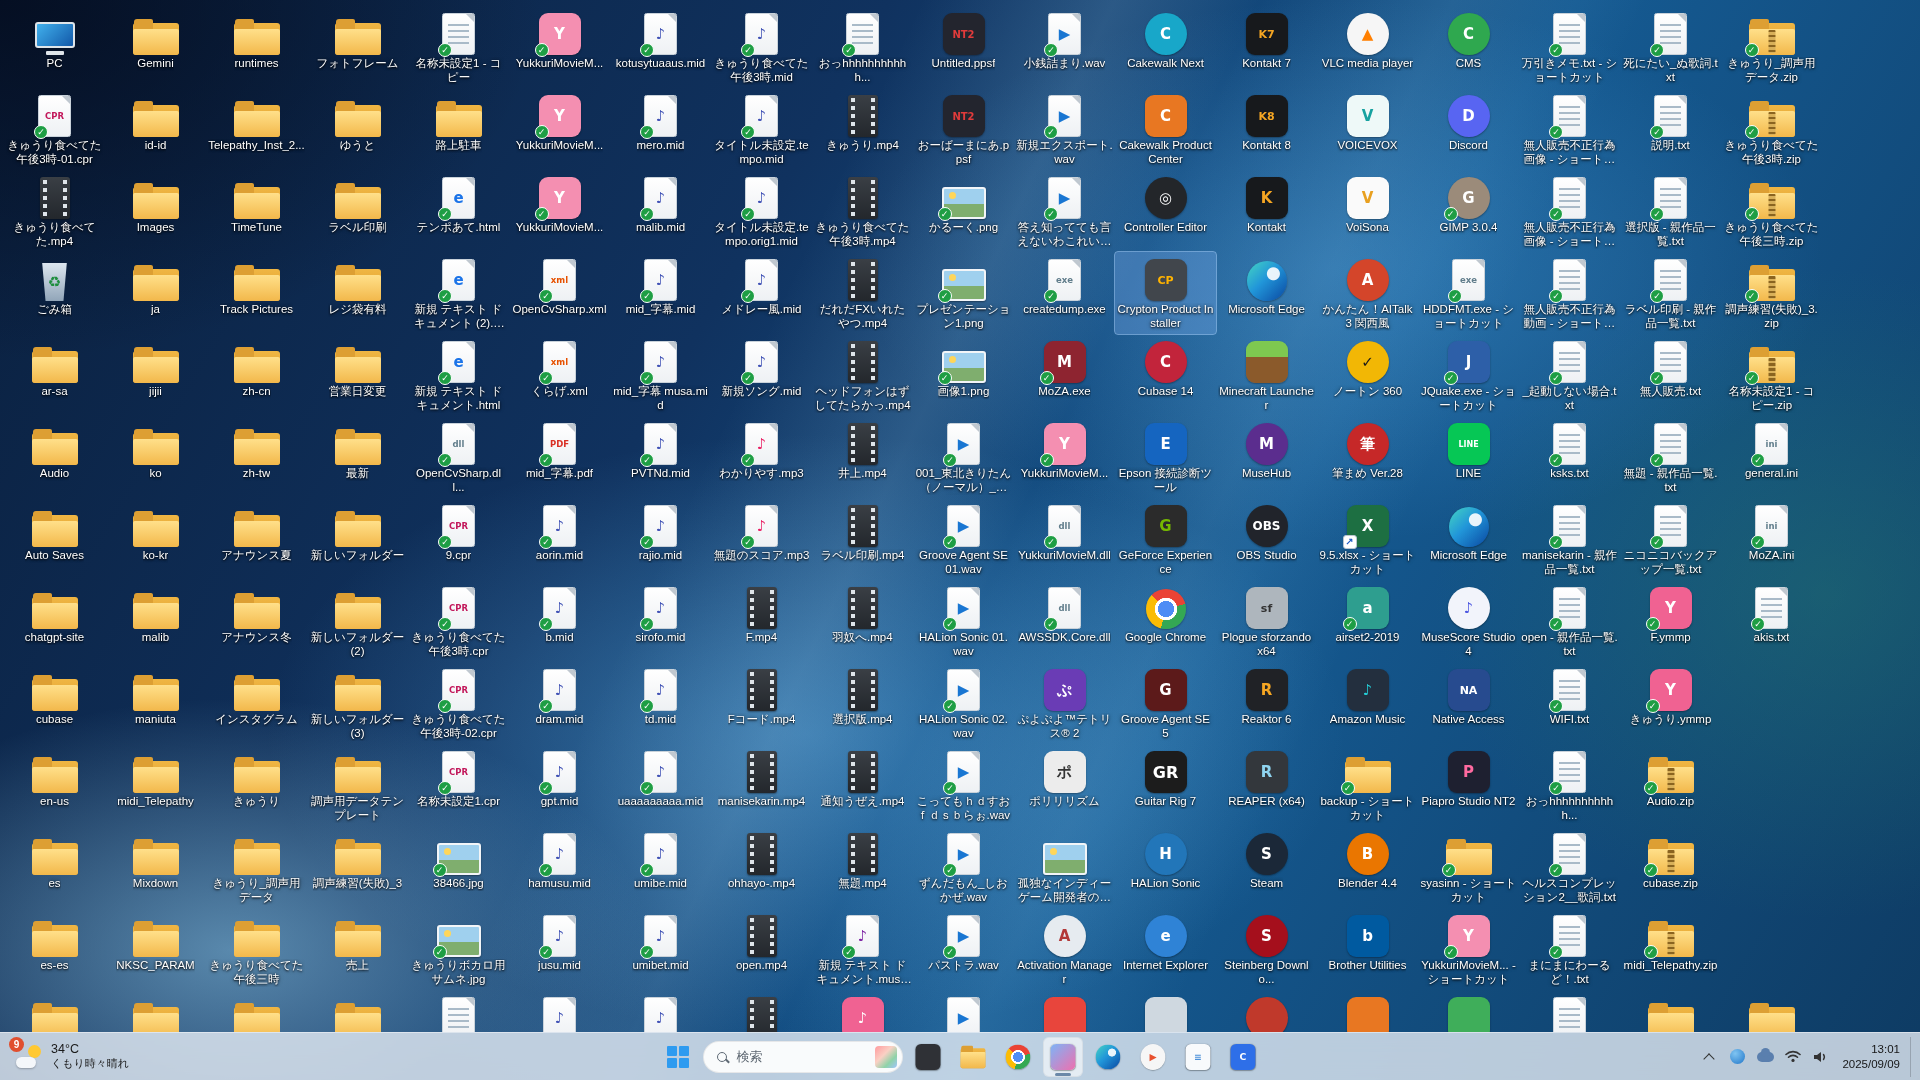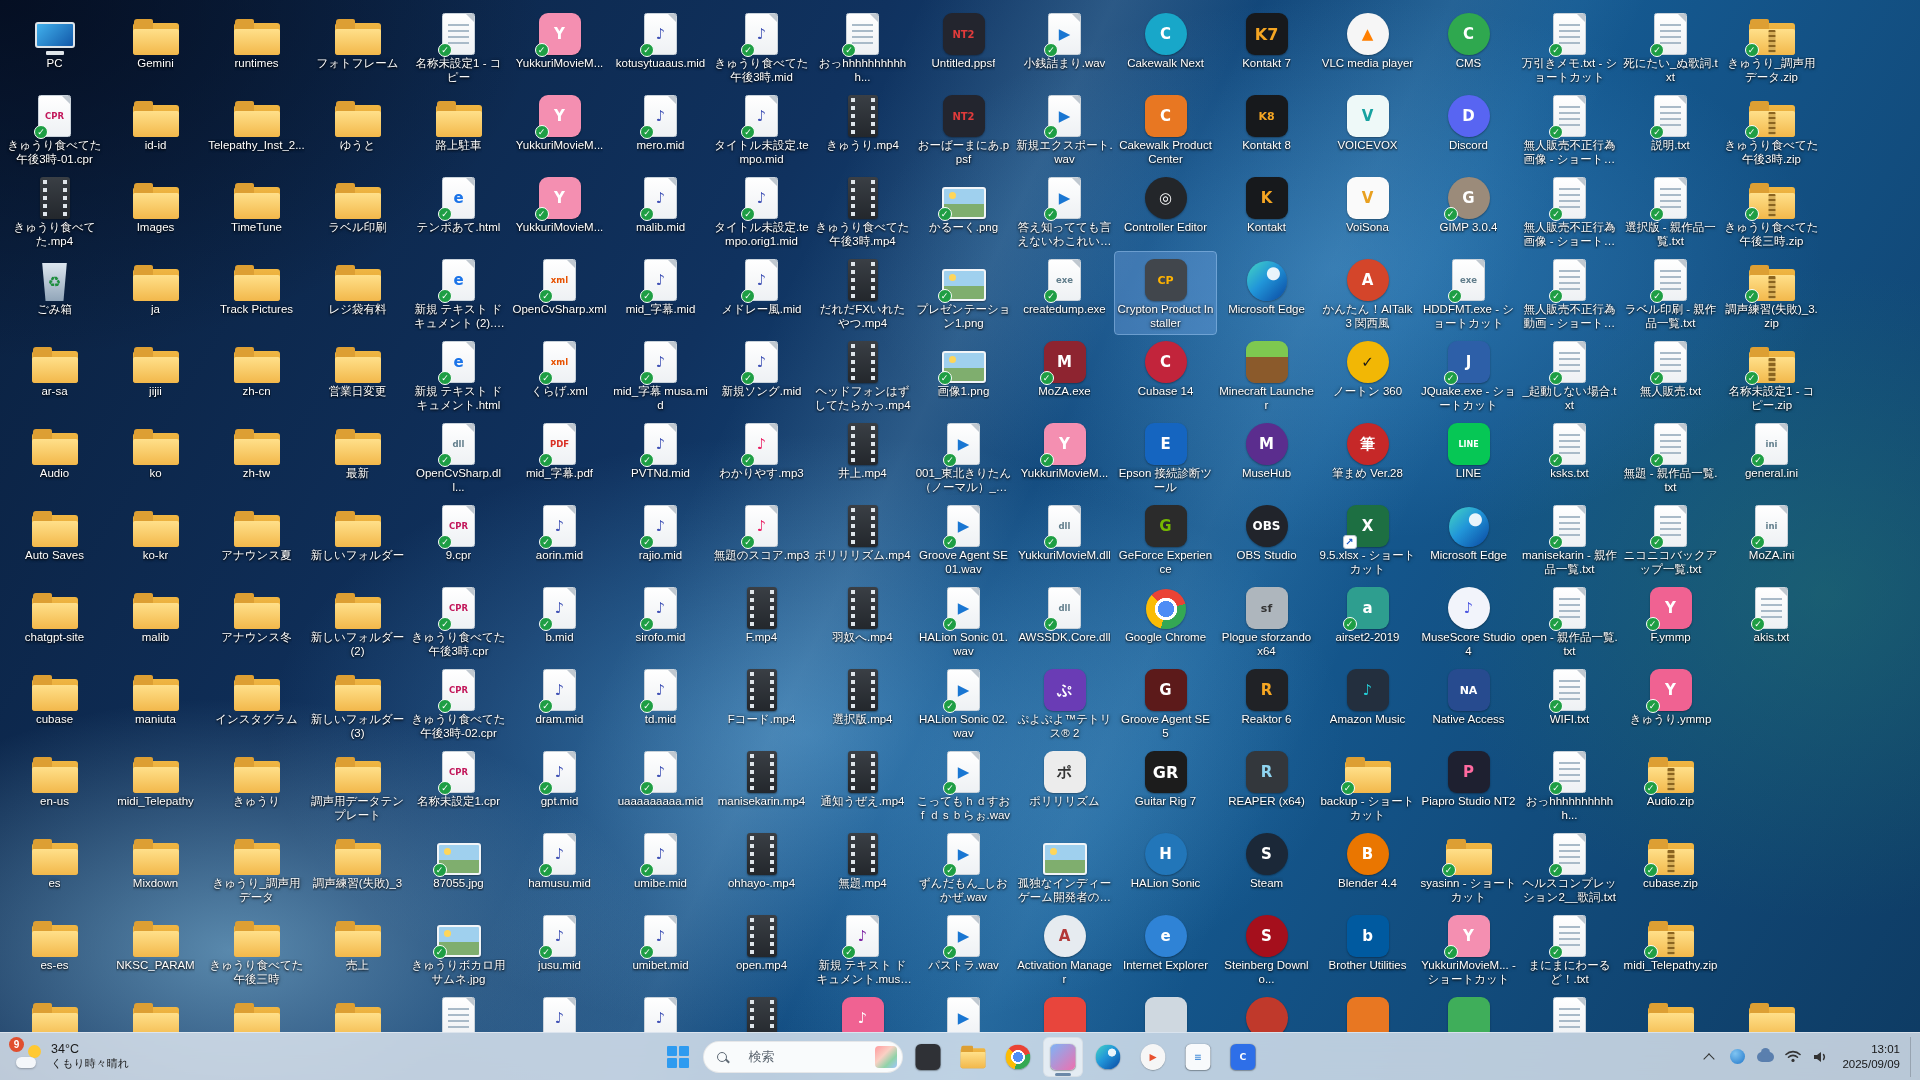--- a/index.html
+++ b/index.html
@@ -90,21 +90,21 @@
   .wtemp { font-size:12.5px; color:#1a1a1a; }
   .wcond { font-size:11px; color:#1a1a1a; }
   .center { display:flex; align-items:center; gap:5px; }
   .tb-btn { width:40px; height:40px; border-radius:6px; display:flex; align-items:center; justify-content:center; position:relative; }
   .tb-btn.open { background:rgba(255,255,255,.6); box-shadow:inset 0 0 0 1px rgba(0,0,0,.05); }
   .tb-btn.open::after { content:''; position:absolute; bottom:1px; left:50%; transform:translateX(-50%);
     width:16px; height:3px; border-radius:2px; background:#6b88a8; }
   .winlogo { display:grid; grid-template-columns:10px 10px; grid-template-rows:10px 10px; gap:2px; }
   .winlogo i { background:#2e9bf0; border-radius:1px; }
   .searchbox { height:32px; width:200px; border-radius:16px; background:rgba(255,255,255,.92);
-    border:1px solid rgba(0,0,0,.08); display:flex; align-items:center; gap:22px; padding:0 5px 0 13px; }
+    border:1px solid rgba(0,0,0,.08); display:flex; align-items:center; gap:10px; padding:0 5px 0 13px; }
   .mag { width:10px; height:10px; border:1.7px solid #5f6a75; border-radius:50%; position:relative; flex:none; }
   .mag::after { content:''; position:absolute; width:5px; height:1.7px; background:#5f6a75;
     transform:rotate(45deg); right:-4px; bottom:-1px; }
   .searchtext { flex:1; font-size:13px; color:#5a646e; text-align:left; }
   .searchimg { width:22px; height:22px; border-radius:4px; flex:none;
     background:linear-gradient(135deg,#ff9a9e 0%,#fad0c4 40%,#8fd3a8 70%,#a1c4fd 100%); }
   #pinned { display:flex; align-items:center; gap:5px; }
   .tray { position:absolute; right:6px; top:0; bottom:0; display:flex; align-items:center; gap:2px; }
   .tray-btn { width:26px; height:40px; display:flex; align-items:center; justify-content:center; border-radius:5px; }
   .chev { width:8px; height:8px; border-left:1.7px solid #333; border-top:1.7px solid #333; transform:rotate(45deg); margin-top:4px; }
@@ -668,21 +668,21 @@
           </div>
           <span class="ov check">✓</span>
         </div>
         <div class="label">名称未設定1.cpr</div>
       </div>
       <div class="cell">
         <div class="icwrap">
           <div class="iphoto"></div>
           <span class="ov check">✓</span>
         </div>
-        <div class="label">87055.jpg</div>
+        <div class="label">38466.jpg</div>
       </div>
       <div class="cell">
         <div class="icwrap">
           <div class="iphoto"></div>
           <span class="ov check">✓</span>
         </div>
         <div class="label">きゅうりボカロ用サムネ.jpg</div>
       </div>
       <div class="cell">
         <div class="icwrap">
@@ -1055,21 +1055,21 @@
       <div class="cell">
         <div class="icwrap">
           <div class="ifilm"></div>
         </div>
         <div class="label">井上.mp4</div>
       </div>
       <div class="cell">
         <div class="icwrap">
           <div class="ifilm"></div>
         </div>
-        <div class="label">ポリリリズム.mp4</div>
+        <div class="label">ラベル印刷.mp4</div>
       </div>
       <div class="cell">
         <div class="icwrap">
           <div class="ifilm"></div>
         </div>
         <div class="label">羽奴へ.mp4</div>
       </div>
       <div class="cell">
         <div class="icwrap">
           <div class="ifilm"></div>
@@ -1421,21 +1421,21 @@
         <div class="icwrap">
           <div class="iapp" style="background: rgb(207, 216, 224);">
             <span style="color: rgb(255, 255, 255); font-size: 0px;"></span>
           </div>
         </div>
         <div class="label"></div>
       </div>
       <div class="cell">
         <div class="icwrap">
           <div class="iapp" style="background: rgb(23, 25, 28);">
-            <span style="color: rgb(245, 166, 35); font-size: 16px;">K7</span>
+            <span style="color: rgb(245, 166, 35); font-size: 11px;">K7</span>
           </div>
         </div>
         <div class="label">Kontakt 7</div>
       </div>
       <div class="cell">
         <div class="icwrap">
           <div class="iapp" style="background: rgb(23, 25, 28);">
             <span style="color: rgb(245, 166, 35); font-size: 11px;">K8</span>
           </div>
         </div>

